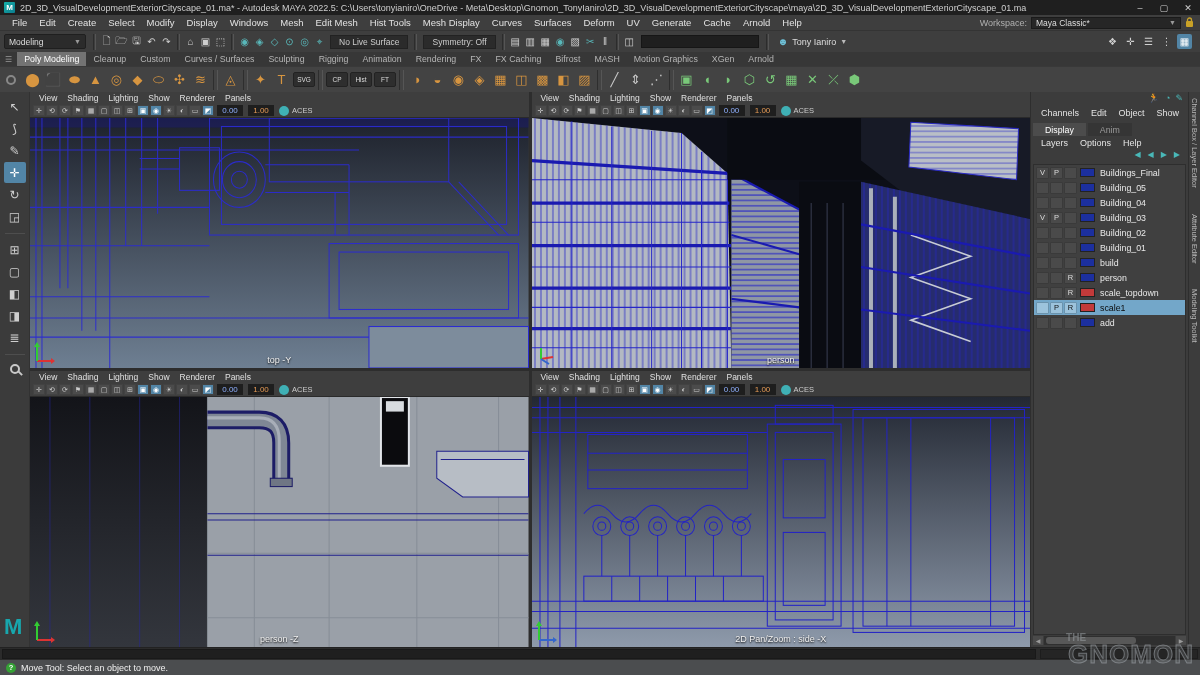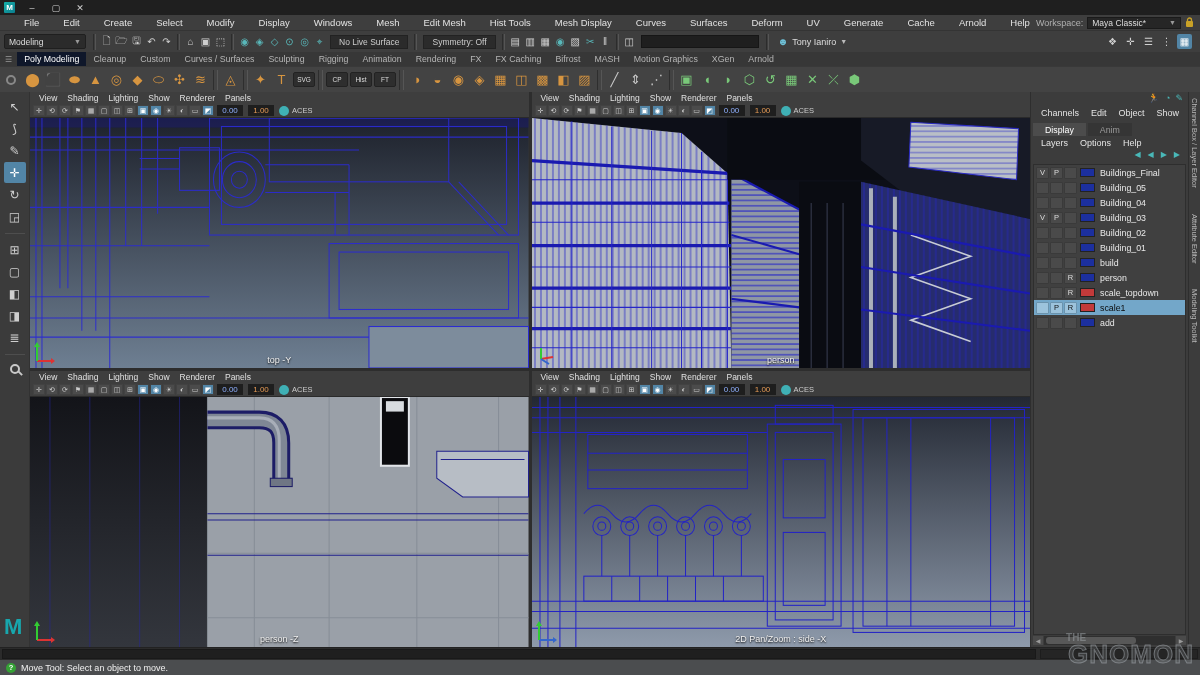--- a/index.html
+++ b/index.html
@@ -8,21 +8,21 @@
   #app { position:relative; width:1200px; height:675px; display:flex; flex-direction:column; background:#373737; }
 
   
   .titlebar { height:15px; background:#1f1f1f; display:flex; align-items:center; padding-left:4px; flex:0 0 auto; }
   .maya-m { width:11px; height:11px; background:linear-gradient(135deg,#16b0a8,#0b7d8f); color:#fff; font-size:8px; font-weight:bold; display:flex; align-items:center; justify-content:center; margin-right:5px; border-radius:1px; }
   .title-text { font-size:9px; color:#cfcfcf; white-space:nowrap; overflow:hidden; flex:1; }
   .win-btn { width:24px; height:15px; display:flex; align-items:center; justify-content:center; color:#cfcfcf; font-size:9px; }
 
   
   .menubar { height:15px; background:#3e3e3e; display:flex; align-items:center; padding-left:6px; flex:0 0 auto; }
-  .menubar .menu-item { font-size:9.5px; color:#e2e2e2; padding:0 6px; white-space:nowrap;margin-left:12px; }
+  .menubar .menu-item { font-size:9.5px; color:#e2e2e2; padding:0 6px; white-space:nowrap; }
   .menubar .spacer { flex:1; }
   .ws-label { font-size:9px; color:#b0b0b0; margin-right:4px; }
   .ws-select { width:150px; height:12px; background:#262626; border:1px solid #1a1a1a; color:#ddd; font-size:8.5px; display:flex; align-items:center; justify-content:space-between; padding:0 4px; margin-right:4px; }
   .lock { margin-right:6px; display:flex; }
 
   
   .statusline { height:22px; background:#3e3e3e; border-top:1px solid #343434; display:flex; align-items:center; padding:0 4px; flex:0 0 auto; }
   .sl-select { width:82px; height:15px; background:#2b2b2b; border:1px solid #1f1f1f; border-radius:2px; font-size:8.5px; color:#ddd; display:flex; align-items:center; justify-content:space-between; padding:0 4px; margin-right:4px; }
   .sl-ico { min-width:15px; height:15px; display:flex; align-items:center; justify-content:center; font-size:10px; color:#cfcfcf; }
   .sl-ico.active { background:#5285a6; color:#fff; border-radius:2px; }
@@ -32,21 +32,21 @@
   .sl-user { display:flex; align-items:center; gap:4px; margin:0 6px; }
   .sl-avatar { color:#6ec1d8; font-size:10px; }
   .sl-username { font-size:9px; color:#ddd; white-space:nowrap; }
   .sl-caret { font-size:7px; color:#bbb; }
   .sl-flex { flex:1; }
 
   
   .shelftabs { height:14px; background:#373737; display:flex; align-items:center; flex:0 0 auto; }
   .shelf-menu-ico { font-size:8px; color:#999; padding:0 5px; }
   .shelf-tab { font-size:8.8px; color:#b5b5b5; padding:0 7px; height:14px; display:flex; align-items:center; white-space:nowrap; }
-  .shelf-tab.active { color:#fff; background:#0f172a; }
+  .shelf-tab.active { color:#fff; background:#737373; }
   .shelficons { height:26px; background:#434343; border-top:1px solid #393939; display:flex; align-items:center; padding-left:4px; flex:0 0 auto; overflow:hidden; }
   .sh-ico { width:21px; height:21px; display:flex; align-items:center; justify-content:center; font-size:13px; flex:0 0 auto; }
   .sh-ico.divider { width:5px; height:20px; border-left:1px solid #2e2e2e; border-right:1px solid #565656; margin:0 2px; color:transparent; }
   .sh-ico.chip { width:22px; height:15px; background:#2e2e2e; border:1px solid #222; font-size:6.5px; color:#ddd; border-radius:2px; margin:0 1px; }
 
   
   .main { flex:1; display:flex; min-height:0; }
   .toolbox { width:30px; background:#3b3b3b; border-right:1px solid #323232; display:flex; flex-direction:column; align-items:center; padding-top:4px; flex:0 0 auto; }
   .tb-ico { width:22px; height:21px; display:flex; align-items:center; justify-content:center; font-size:12px; color:#cfcfcf; border-radius:2px; margin-bottom:1px; }
   .tb-ico.active { background:#5285a6; color:#fff; }
@@ -119,20 +119,21 @@
   .wm-the { font-size:10px; font-weight:bold; color:rgba(160,165,170,0.5); display:block; margin-left:-2px; }
   .wm-main { font-size:26px; font-weight:bold; letter-spacing:1px; color:rgba(140,146,152,0.22); -webkit-text-stroke:1px rgba(160,166,172,0.55); display:block; }
 </style>
 </head>
 <body>
 
 <div id="app">
 
   <div class="titlebar">
     <div class="maya-m">M</div>
+    <div class="title-text">2D_3D_VisualDevelopmentExteriorCityscape_01.ma* - Autodesk MAYA 2022.5: C:\Users\tonyianiro\OneDrive - Meta\Desktop\Gnomon_TonyIaniro\2D_3D_VisualDevelopmentExteriorCityscape\maya\2D_3D_VisualDevelopmentExteriorCityscape_01.ma</div>
     <div class="win-btn">–</div>
     <div class="win-btn">▢</div>
     <div class="win-btn close">✕</div>
   </div>
 
   <div class="menubar">
     <div style="display:flex">
 
     <span class="menu-item">File</span>
         <span class="menu-item">Edit</span>

